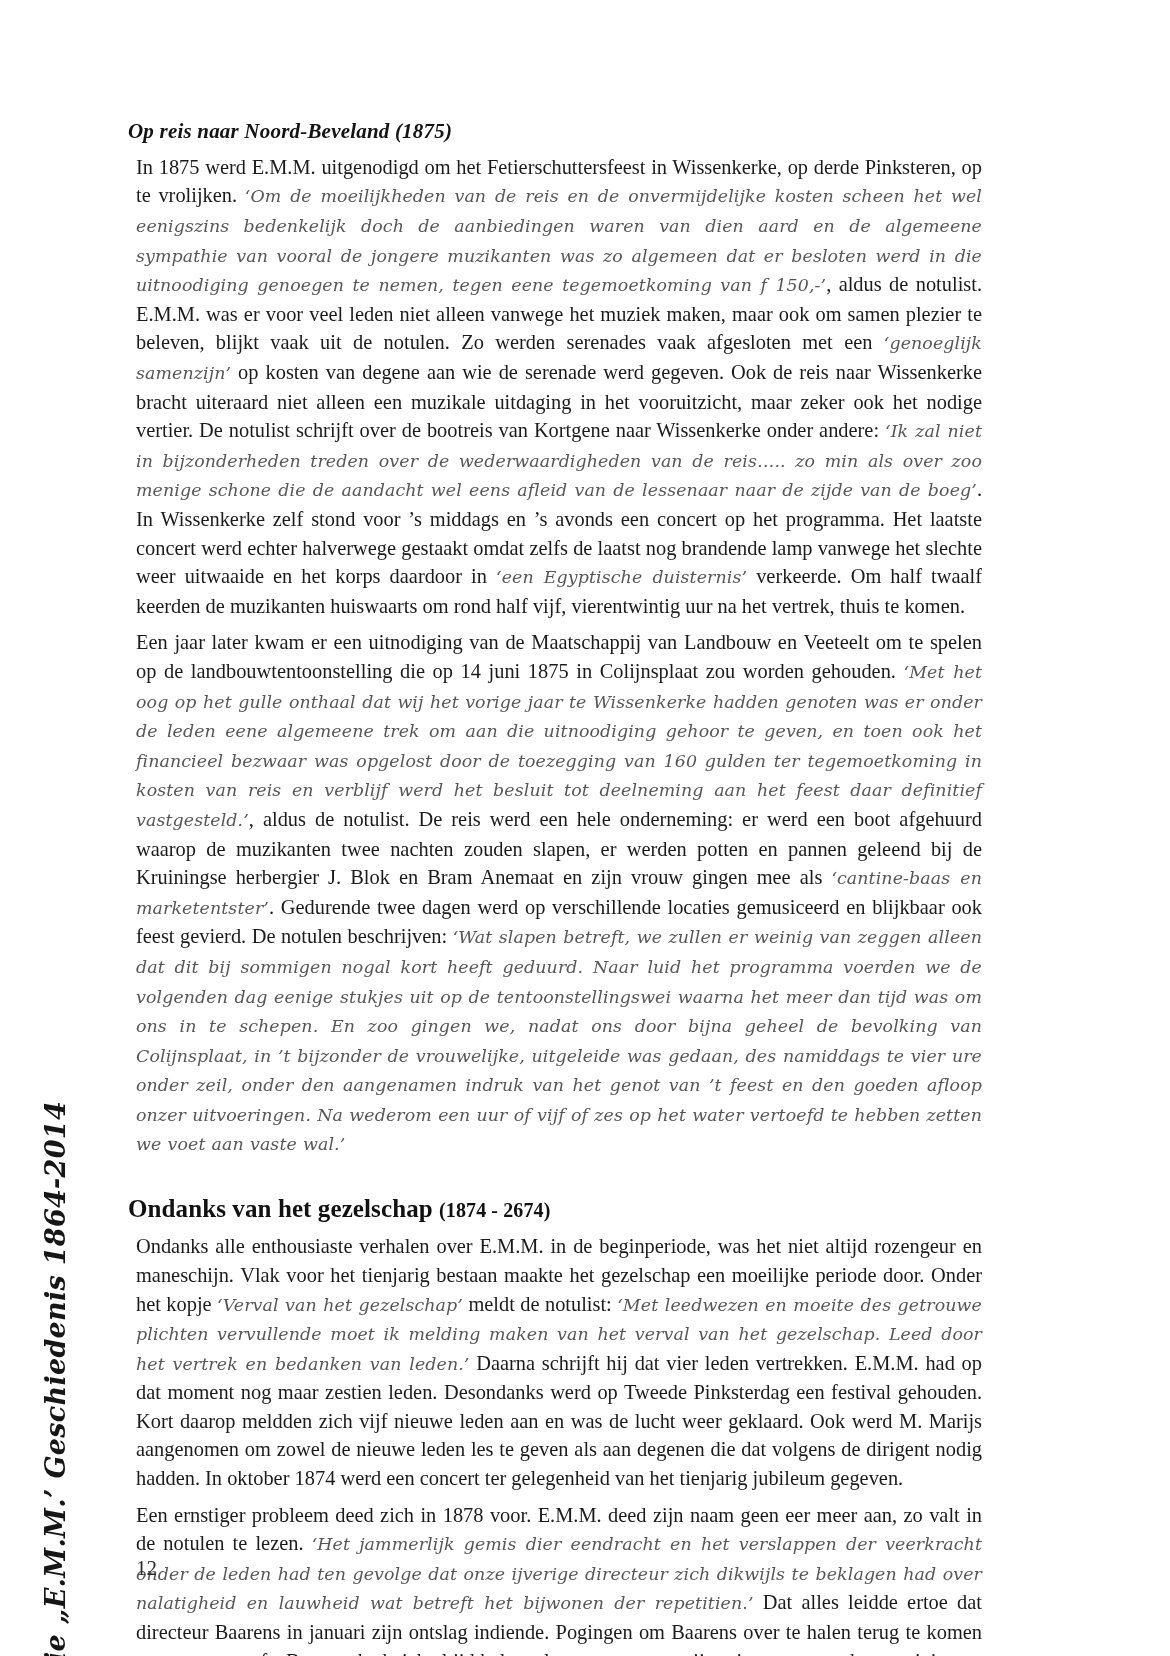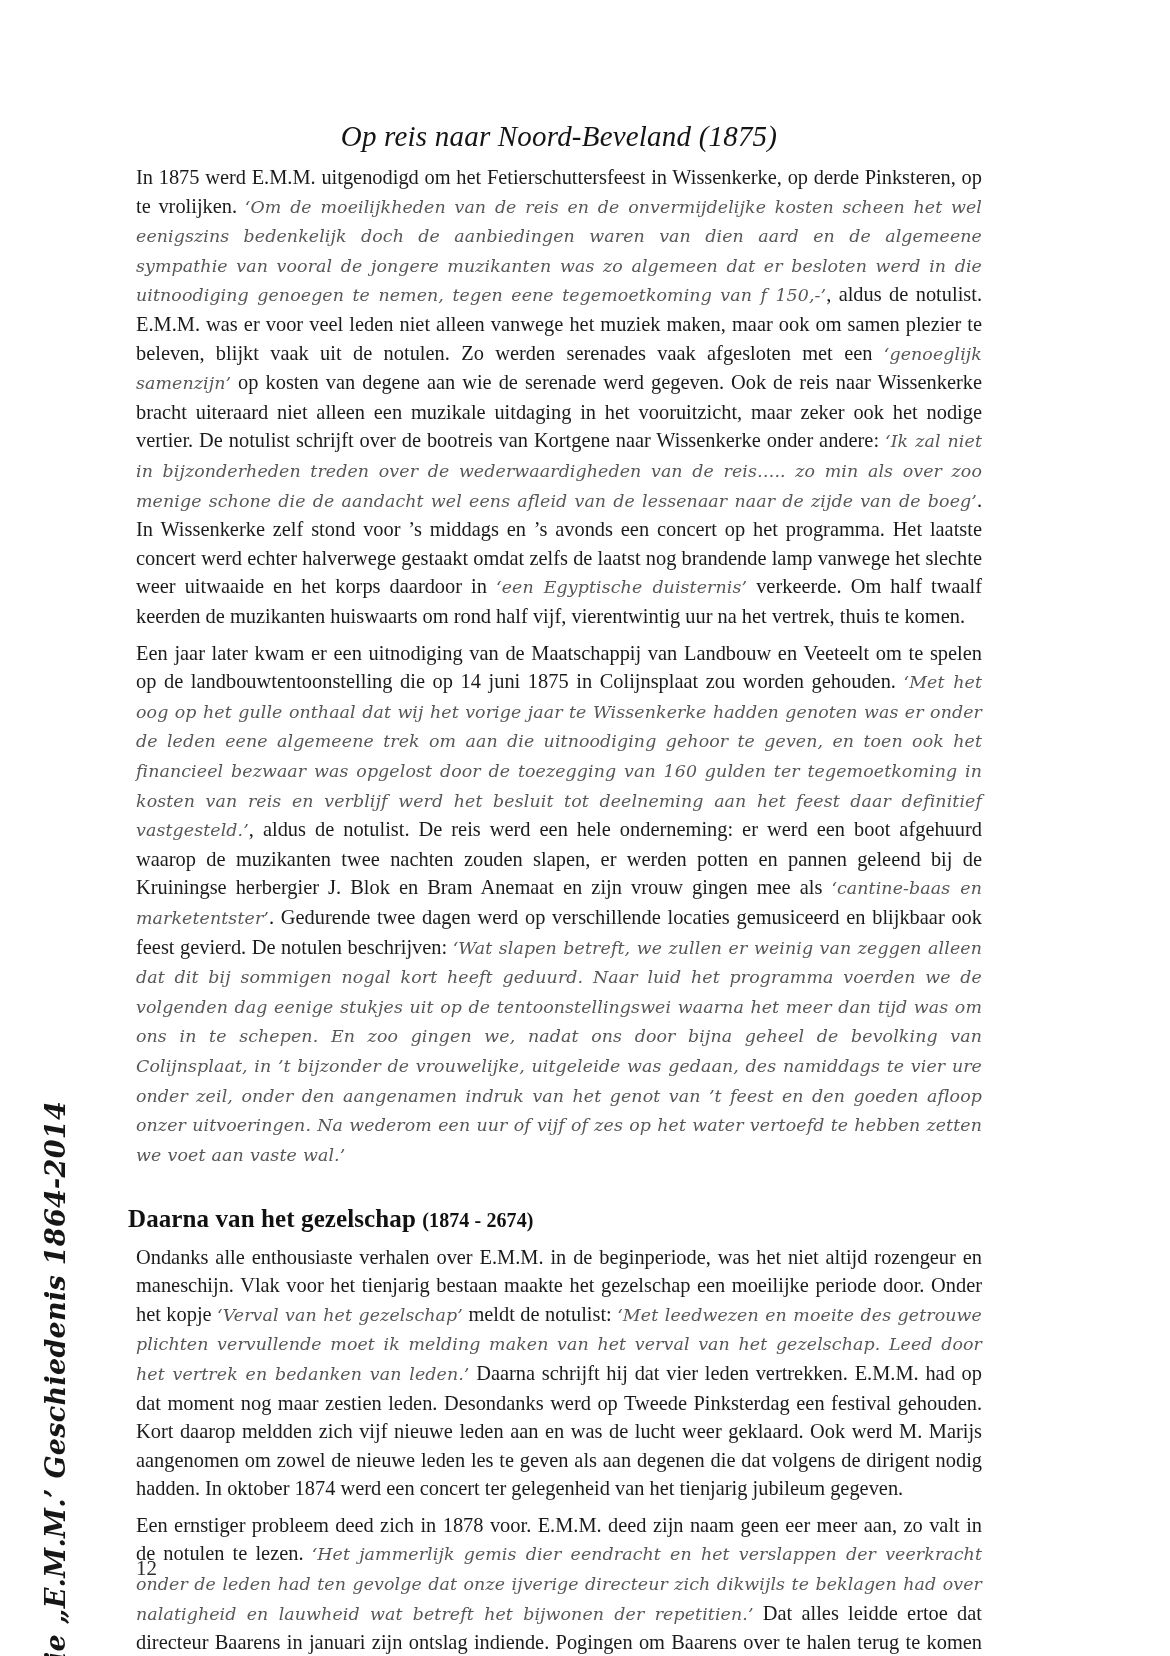--- a/index.html
+++ b/index.html
@@ -44,27 +44,26 @@
   
   .column {
     position: absolute;
     left: 128px;
     top: 118px;
     width: 862px;
   }
 
   h1.section-title {
     margin: 0 0 2px 0;
-    font-size: 29px;
+    font-size: 21px;
     font-style: italic;
-    font-weight: 400;
+    font-weight: 700;
     letter-spacing: 0.2px;
     line-height: 1.28;
     color: #141414;
-    text-align: center;
   }
 
   h2.section-title-2 {
     margin: 34px 0 6px 0;
     font-size: 25px;
     font-weight: 700;
     letter-spacing: 0.1px;
     line-height: 1.25;
     color: #111111;
   }
@@ -112,21 +111,21 @@
   </div>
 
   <div class="column">
 
     <h1 class="section-title">Op reis naar Noord-Beveland (1875)</h1>
 
     <p class="body" id="p-0-0"><span>In 1875 werd E.M.M. uitgenodigd om het Fetierschuttersfeest in Wissenkerke, op derde Pinksteren, op te vrolijken. </span><span class="quote">‘Om de moeilijkheden van de reis en de onvermijdelijke kosten scheen het wel eenigszins bedenkelijk doch de aanbiedingen waren van dien aard en de algemeene sympathie van vooral de jongere muzikanten was zo algemeen dat er besloten werd in die uitnoodiging genoegen te nemen, tegen eene tegemoetkoming van f 150,-’</span><span>, aldus de notulist. E.M.M. was er voor veel leden niet alleen vanwege het muziek maken, maar ook om samen plezier te beleven, blijkt vaak uit de notulen. Zo werden serenades vaak afgesloten met een </span><span class="quote">‘genoeglijk samenzijn’</span><span> op kosten van degene aan wie de serenade werd gegeven. Ook de reis naar Wissenkerke bracht uiteraard niet alleen een muzikale uitdaging in het vooruitzicht, maar zeker ook het nodige vertier. De notulist schrijft over de bootreis van Kortgene naar Wissenkerke onder andere: </span><span class="quote">‘Ik zal niet in bijzonderheden treden over de wederwaardigheden van de reis….. zo min als over zoo menige schone die de aandacht wel eens afleid van de lessenaar naar de zijde van de boeg’</span><span>. In Wissenkerke zelf stond voor ’s middags en ’s avonds een concert op het programma. Het laatste concert werd echter halverwege gestaakt omdat zelfs de laatst nog brandende lamp vanwege het slechte weer uitwaaide en het korps daardoor in </span><span class="quote">‘een Egyptische duisternis’</span><span> verkeerde. Om half twaalf keerden de muzikanten huiswaarts om rond half vijf, vierentwintig uur na het vertrek, thuis te komen.</span></p>
     <p class="body" id="p-0-1"><span>Een jaar later kwam er een uitnodiging van de Maatschappij van Landbouw en Veeteelt om te spelen op de landbouwtentoonstelling die op 14 juni 1875 in Colijnsplaat zou worden gehouden. </span><span class="quote">‘Met het oog op het gulle onthaal dat wij het vorige jaar te Wissenkerke hadden genoten was er onder de leden eene algemeene trek om aan die uitnoodiging gehoor te geven, en toen ook het financieel bezwaar was opgelost door de toezegging van 160 gulden ter tegemoetkoming in kosten van reis en verblijf werd het besluit tot deelneming aan het feest daar definitief vastgesteld.’</span><span>, aldus de notulist. De reis werd een hele onderneming: er werd een boot afgehuurd waarop de muzikanten twee nachten zouden slapen, er werden potten en pannen geleend bij de Kruiningse herbergier J. Blok en Bram Anemaat en zijn vrouw gingen mee als </span><span class="quote">‘cantine-baas en marketentster’</span><span>. Gedurende twee dagen werd op verschillende locaties gemusiceerd en blijkbaar ook feest gevierd. De notulen beschrijven: </span><span class="quote">‘Wat slapen betreft, we zullen er weinig van zeggen alleen dat dit bij sommigen nogal kort heeft geduurd.  Naar luid het programma voerden we de volgenden dag eenige stukjes uit op de tentoonstellingswei waarna het meer dan tijd was om ons in te schepen. En zoo gingen we, nadat ons door bijna geheel de bevolking van Colijnsplaat, in ’t bijzonder de vrouwelijke, uitgeleide was gedaan, des namiddags te vier ure onder zeil, onder den aangenamen indruk van het genot van ’t feest en den goeden afloop onzer uitvoeringen. Na wederom een uur of vijf of zes op het water vertoefd te hebben zetten we voet aan vaste wal.’</span></p>
 
     <h2 class="section-title-2">
-      <span>Daarna van het gezelschap</span>
+      <span>Ondanks van het gezelschap</span>
       <span class="years">(1874 - 2674)</span>
     </h2>
 
     <p class="body" id="p-1-0"><span>Ondanks alle enthousiaste verhalen over E.M.M. in de beginperiode, was het niet altijd rozengeur en maneschijn. Vlak voor het tienjarig bestaan maakte het gezelschap een moeilijke periode door. Onder het kopje </span><span class="quote">‘Verval van het gezelschap’</span><span> meldt de notulist: </span><span class="quote">‘Met leedwezen en moeite des getrouwe plichten vervullende moet ik melding maken van het verval van het gezelschap. Leed door het vertrek en bedanken van leden.’</span><span> Daarna schrijft hij dat vier leden vertrekken. E.M.M. had op dat moment nog maar zestien leden. Desondanks werd op Tweede Pinksterdag een festival gehouden. Kort daarop meldden zich vijf nieuwe leden aan en was de lucht weer geklaard. Ook werd M. Marijs aangenomen om zowel de nieuwe leden les te geven als aan degenen die dat volgens de dirigent nodig hadden. In oktober 1874 werd een concert ter gelegenheid van het tienjarig jubileum gegeven.</span></p>
     <p class="body" id="p-1-1"><span>Een ernstiger probleem deed zich in 1878 voor. E.M.M. deed zijn naam geen eer meer aan, zo valt in de notulen te lezen. </span><span class="quote">‘Het jammerlijk gemis dier eendracht en het verslappen der veerkracht onder de leden had ten gevolge dat onze ijverige directeur zich dikwijls te beklagen had over nalatigheid en lauwheid wat betreft het bijwonen der repetitien.’</span><span> Dat alles leidde ertoe dat directeur Baarens in januari zijn ontslag indiende. Pogingen om Baarens over te halen terug te komen waren tevergeefs. Baarens had zich altijd belangeloos en met grote ijver ingezet voor de vereniging en de muzikanten betreurden zijn vertrek.</span></p>
 
   </div>
 
   <div class="pagenum">12</div>
 

